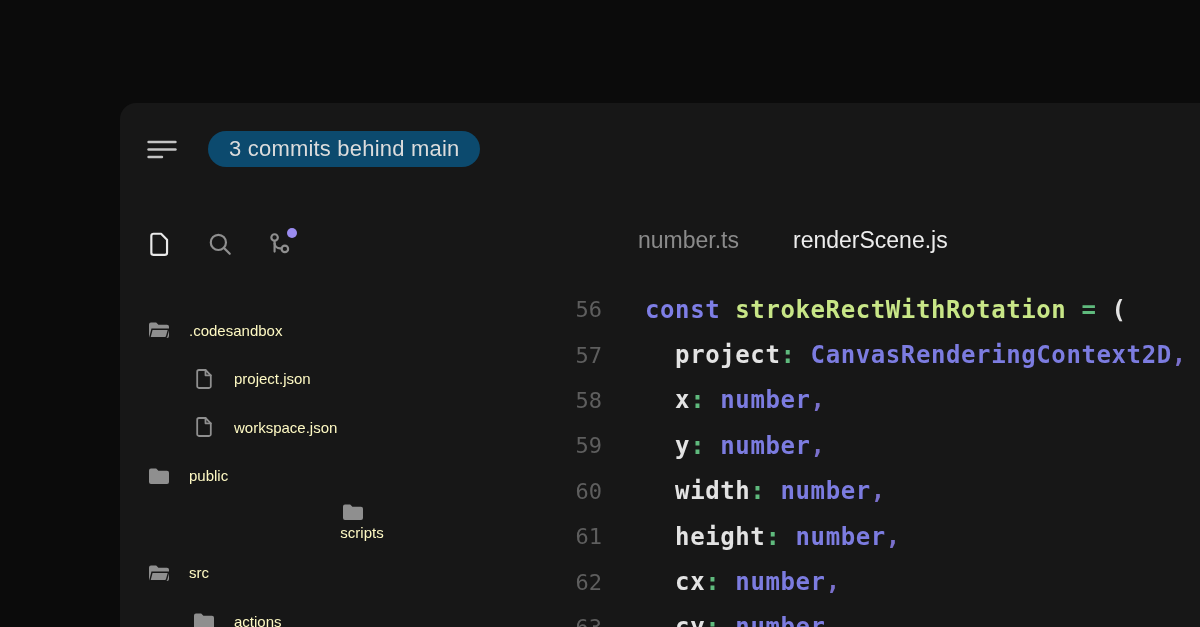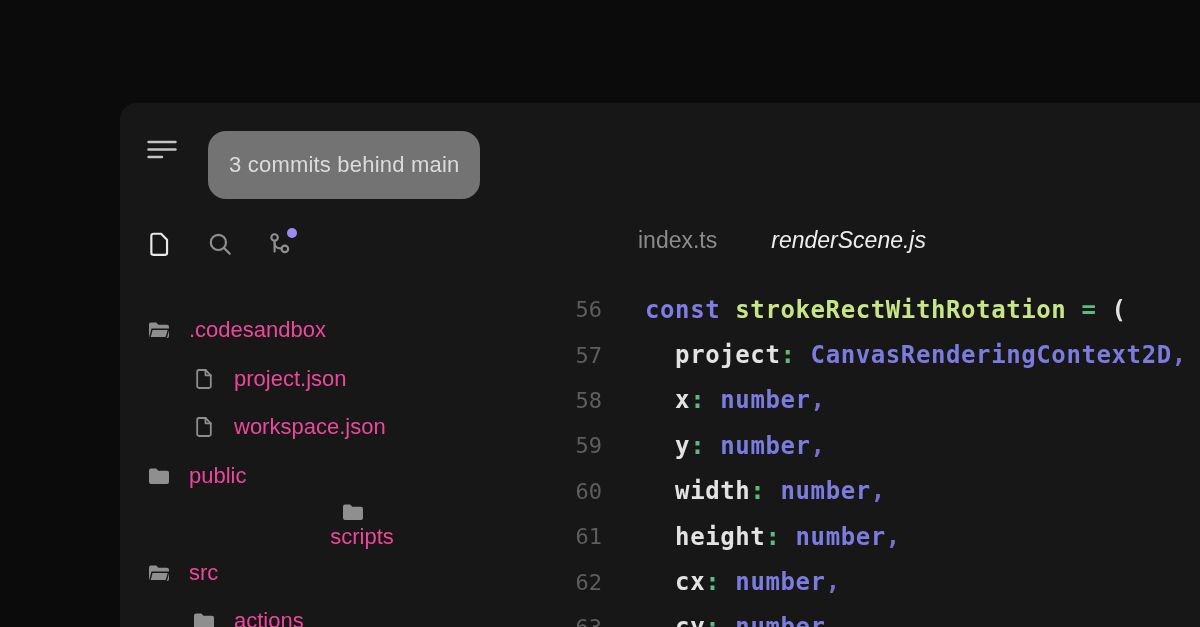--- a/index.html
+++ b/index.html
@@ -4,44 +4,44 @@
 <style>
   html,body{margin:0;padding:0;background:#0b0b0b;}
   .stage{position:relative;width:1200px;height:627px;background:#0b0b0b;overflow:hidden;
          font-family:"Liberation Sans",sans-serif;}
   .panel{position:absolute;left:120px;top:103px;width:1080px;height:524px;
          background:#171717;border-top-left-radius:16px;}
 
   
   .hamburger{position:absolute;left:27px;top:36px;width:30px;height:24px;cursor:pointer;}
   .badge{position:absolute;left:88px;top:28px;height:36px;border-radius:18px;
-         background:#737373;color:#dcdcdc;font-size:22px;display:flex;align-items:center;
-         padding:16px 21px;letter-spacing:0.2px;}
+         background:#0c4a6e;color:#dcdcdc;font-size:22px;display:flex;align-items:center;
+         padding:0 21px;letter-spacing:0.2px;}
 
   
   .side-icons{position:absolute;left:27px;top:128px;display:flex;gap:34px;align-items:center;}
   .icon-btn{position:relative;width:26px;height:26px;color:#8f8f8f;display:inline-flex;
             align-items:center;justify-content:center;cursor:pointer;}
   .icon-btn.active{color:#e9e9e9;}
   .icon-btn svg{width:26px;height:26px;}
   .dot{position:absolute;top:-3px;right:-4px;width:10px;height:10px;border-radius:50%;
        background:#9b8cf0;}
 
   
   .tree{position:absolute;left:27px;top:203px;width:430px;}
-  .tree-row{display:flex;align-items:center;height:48.5px;color:#ec4899;font-size:22px;
+  .tree-row{display:flex;align-items:center;height:48.5px;color:#fef9c3;font-size:15px;
             cursor:pointer;}
   .tree-icon{width:24px;height:24px;display:inline-flex;color:#8f8f8f;margin-right:18px;
              flex:none;}
   .tree-icon svg{width:24px;height:24px;}
 
   
   .tabs{position:absolute;left:518px;top:124px;display:flex;gap:54px;font-size:23px;}
   .tab{color:#8b8b8b;cursor:pointer;}
-  .tab.active{color:#ededed;font-style:italic;}
+  .tab.active{color:#ededed;}
   .code{position:absolute;left:0;top:184px;width:100%;
         font-family:"DejaVu Sans Mono",monospace;font-size:24px;letter-spacing:0.6px;}
   .code-line{display:flex;height:45.4px;align-items:center;white-space:pre;}
   .ln{display:inline-block;width:482px;text-align:right;color:#5e5e5e;font-size:22px;
       letter-spacing:0;flex:none;}
   .code-text{padding-left:43px;font-weight:bold;}
   .tok-kw{color:#7e7ee6;}
   .tok-fn{color:#c8e687;}
   .tok-op{color:#5fba7d;}
   .tok-ty{color:#7c7ce0;}
@@ -145,21 +145,21 @@
             <svg viewBox="0 0 24 24" fill="currentColor">
               <path d="M2 6.5a2 2 0 0 1 2-2h5.2l2.2 2.2h8.6a2 2 0 0 1 2 2V18a2 2 0 0 1-2 2H4a2 2 0 0 1-2-2z"></path>
             </svg>
           </span>
           <span>actions</span>
         </div>
       </div>
 
     <div class="editor">
       <div class="tabs">
-        <span class="tab">index.ts</span>
+        <span class="tab">number.ts</span>
         <span class="tab active">renderScene.js</span>
       </div>
       <div class="code" id="code-lines">
           <div class="code-line"><span class="ln">56</span><span class="code-text"><span class="tok-kw">const </span><span class="tok-fn">strokeRectWithRotation</span><span class="tok-pl"> </span><span class="tok-op">=</span><span class="tok-pl"> (</span></span></div>
           <div class="code-line"><span class="ln">57</span><span class="code-text"><span class="tok-pl">  project</span><span class="tok-op">:</span><span class="tok-pl"> </span><span class="tok-ty">CanvasRenderingContext2D</span><span class="tok-pu">,</span></span></div>
           <div class="code-line"><span class="ln">58</span><span class="code-text"><span class="tok-pl">  x</span><span class="tok-op">:</span><span class="tok-pl"> </span><span class="tok-ty">number</span><span class="tok-pu">,</span></span></div>
           <div class="code-line"><span class="ln">59</span><span class="code-text"><span class="tok-pl">  y</span><span class="tok-op">:</span><span class="tok-pl"> </span><span class="tok-ty">number</span><span class="tok-pu">,</span></span></div>
           <div class="code-line"><span class="ln">60</span><span class="code-text"><span class="tok-pl">  width</span><span class="tok-op">:</span><span class="tok-pl"> </span><span class="tok-ty">number</span><span class="tok-pu">,</span></span></div>
           <div class="code-line"><span class="ln">61</span><span class="code-text"><span class="tok-pl">  height</span><span class="tok-op">:</span><span class="tok-pl"> </span><span class="tok-ty">number</span><span class="tok-pu">,</span></span></div>
           <div class="code-line"><span class="ln">62</span><span class="code-text"><span class="tok-pl">  cx</span><span class="tok-op">:</span><span class="tok-pl"> </span><span class="tok-ty">number</span><span class="tok-pu">,</span></span></div>

